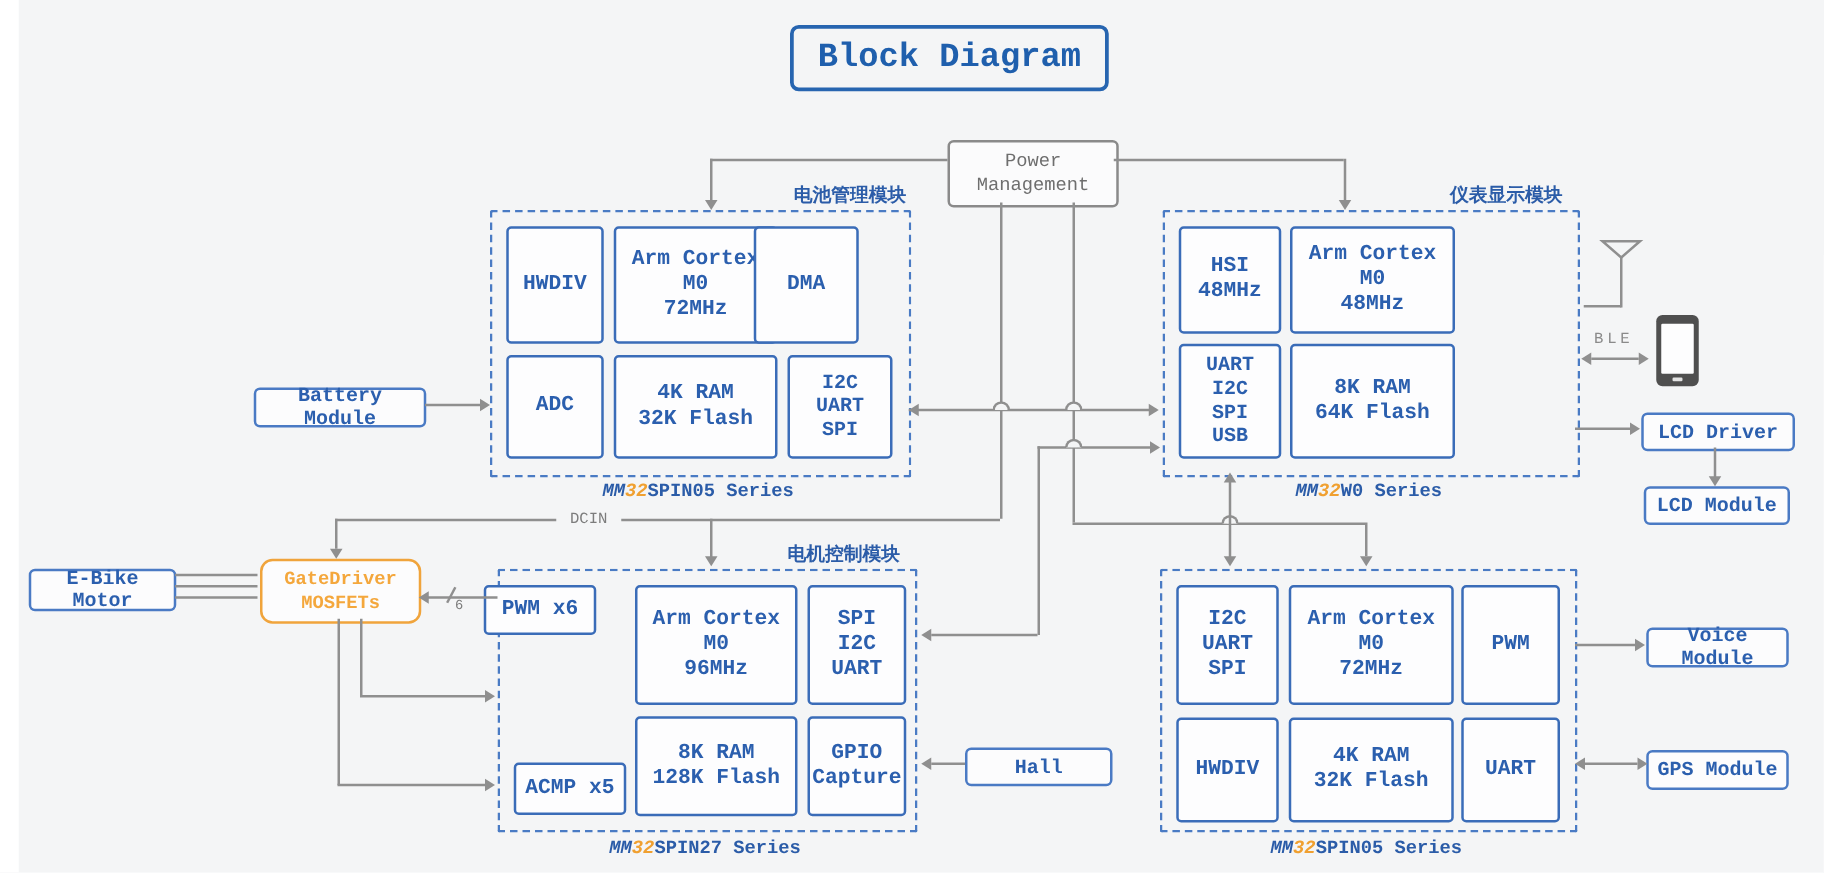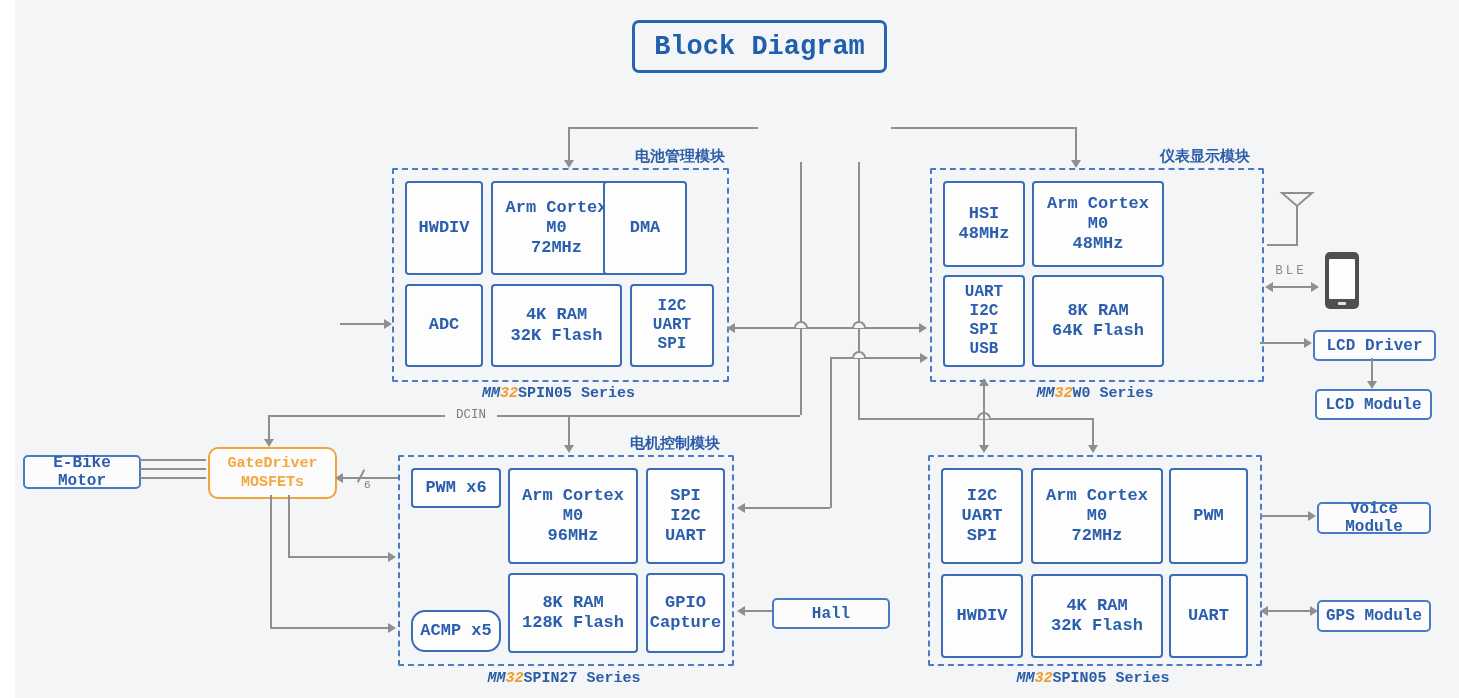--- a/index.html
+++ b/index.html
@@ -70,20 +70,22 @@
 </style>
 </head>
 <body>
 
 <div id="stage">
 
   <div class="title-box">
     <span>Block Diagram</span>
   </div>
 
+  <div class="pm-box">Power
+Management</div>
 
   <div class="grp" style="left:377px;top:168px;width:333px;height:210px;"></div>
   <div class="grp" style="left:915px;top:168px;width:330px;height:210px;"></div>
   <div class="grp" style="left:383px;top:455px;width:332px;height:207px;"></div>
   <div class="grp" style="left:913px;top:455px;width:330px;height:207px;"></div>
 
   <div class="cap" style="left:500px;top:147px;width:210px;">电池管理模块</div>
   <div class="cap" style="left:1025px;top:147px;width:210px;">仪表显示模块</div>
   <div class="cap" style="left:490px;top:434px;width:215px;">电机控制模块</div>
 
@@ -117,22 +119,22 @@
   <div class="box" style="left:1017px;top:181px;width:128px;height:82px;">Arm Cortex
 M0
 48MHz</div>
   <div class="box sm" style="left:928px;top:275px;width:78px;height:88px;">UART
 I2C
 SPI
 USB</div>
   <div class="box" style="left:1017px;top:275px;width:128px;height:88px;">8K RAM
 64K Flash</div>
 
-  <div class="box" style="left:396px;top:468px;width:86px;height:36px;text-align:center;">PWM x6</div>
-  <div class="box" style="left:396px;top:610px;width:86px;height:38px;border-radius:14px;">ACMP x5</div>
+  <div class="box" style="left:372px;top:468px;width:86px;height:36px;text-align:center;">PWM x6</div>
+  <div class="box" style="left:396px;top:610px;width:86px;height:38px;">ACMP x5</div>
   <div class="box" style="left:493px;top:468px;width:126px;height:92px;">Arm Cortex
 M0
 96MHz</div>
   <div class="box" style="left:493px;top:573px;width:126px;height:76px;">8K RAM
 128K Flash</div>
   <div class="box" style="left:631px;top:468px;width:75px;height:92px;">SPI
 I2C
 UART</div>
   <div class="box" style="left:631px;top:573px;width:75px;height:76px;">GPIO
 Capture</div>
@@ -142,20 +144,21 @@
 SPI</div>
   <div class="box" style="left:1016px;top:468px;width:128px;height:92px;">Arm Cortex
 M0
 72MHz</div>
   <div class="box" style="left:1154px;top:468px;width:75px;height:92px;">PWM</div>
   <div class="box" style="left:926px;top:574px;width:78px;height:80px;">HWDIV</div>
   <div class="box" style="left:1016px;top:574px;width:128px;height:80px;">4K RAM
 32K Flash</div>
   <div class="box" style="left:1154px;top:574px;width:75px;height:80px;">UART</div>
 
+  <div class="ext" style="left:188px;top:310px;width:134px;height:28px;">Battery Module</div>
   <div class="ext" style="left:8px;top:455px;width:114px;height:30px;">E-Bike Motor</div>
   <div class="ext" style="left:757px;top:598px;width:114px;height:27px;">Hall</div>
   <div class="ext" style="left:1298px;top:330px;width:119px;height:27px;">LCD Driver</div>
   <div class="ext" style="left:1300px;top:389px;width:113px;height:27px;">LCD Module</div>
   <div class="ext" style="left:1302px;top:502px;width:110px;height:28px;">Voice Module</div>
   <div class="ext" style="left:1302px;top:600px;width:110px;height:28px;">GPS Module</div>
   <div class="gate">GateDriver
 MOSFETs</div>
 
   <div class="ln" style="left:553px;top:127px;width:190px;height:2px;"></div>

